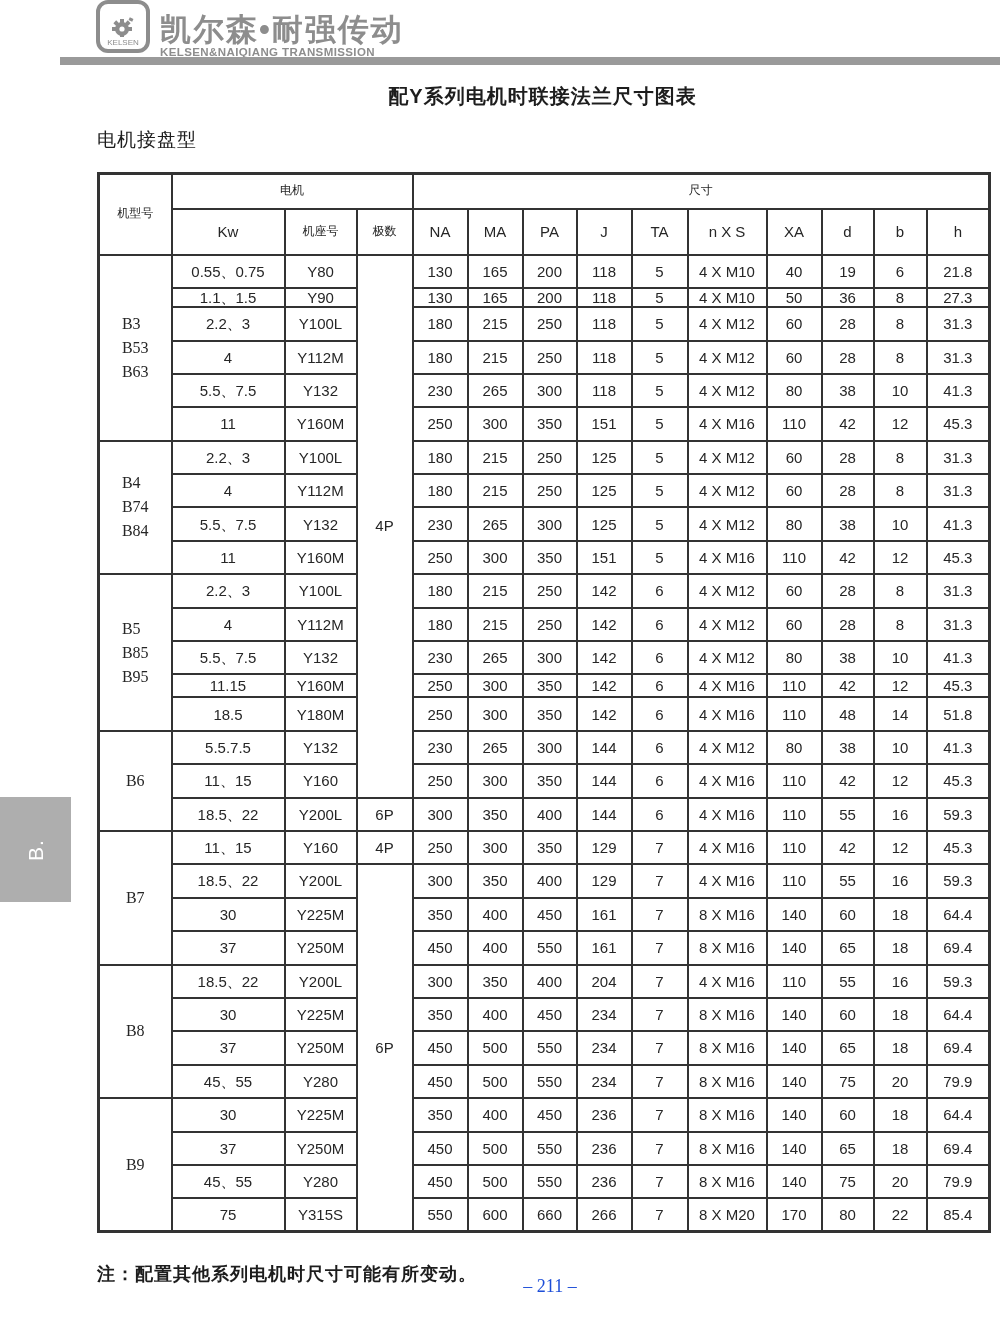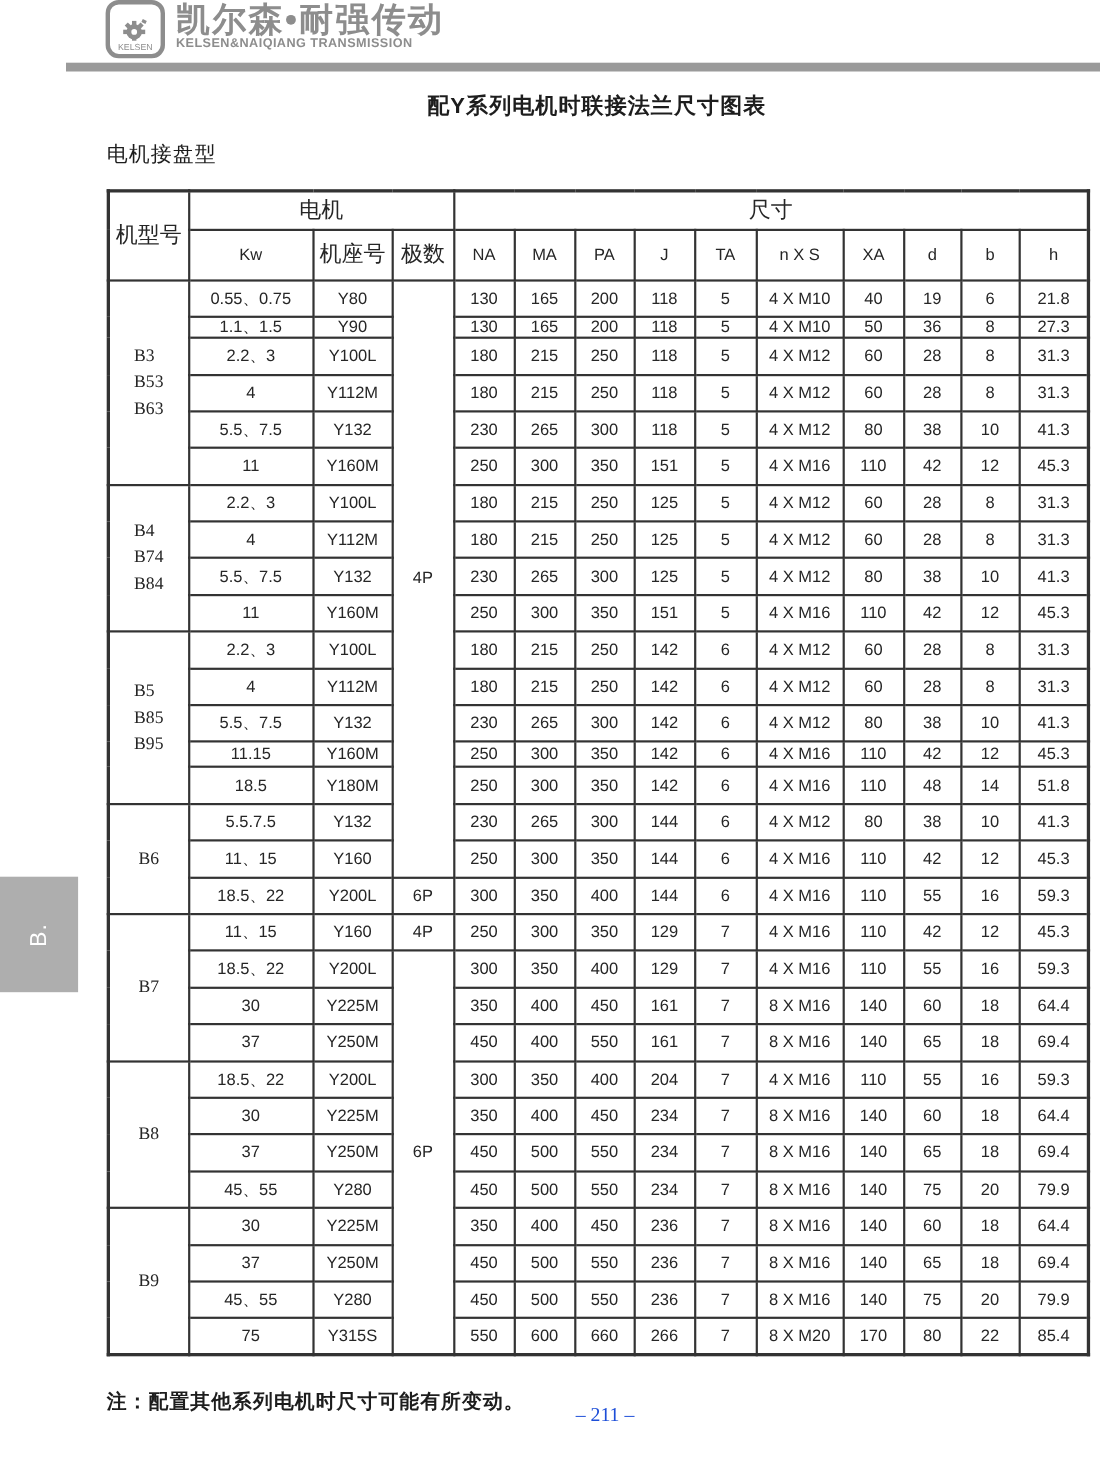--- a/index.html
+++ b/index.html
@@ -11,41 +11,41 @@
 
   
   .logo-wrap { position:absolute; left:96px; top:0; display:flex; align-items:flex-start; }
   .logo-badge {
     width:44px; height:42px; border:4px solid #8d8d8d; border-radius:12px;
     display:flex; flex-direction:column; align-items:center; justify-content:flex-end;
     padding:1px 1px 2px 1px; background:#fff;
   }
   .logo-badge svg { display:block; margin-bottom:-1px; }
   .badge-label { font-size:8px; font-weight:normal; color:#8d8d8d; letter-spacing:0; line-height:8px; }
-  .brand-block { margin-left:10px; padding-top:2px; }
+  .brand-block { margin-left:10px; padding-top:14px; }
   .brand-cn { font-size:31px; font-weight:bold; color:#8d8d8d; letter-spacing:2px; line-height:32px; }
   .brand-en { font-size:11.5px; font-weight:bold; color:#8d8d8d; letter-spacing:0.4px; line-height:13px; }
   .divider-bar { position:absolute; left:60px; top:57px; width:940px; height:8px; background:#9a9a9a; }
 
   
   .page-title { position:absolute; left:97px; top:83px; width:891px; text-align:center;
     font-size:20px; font-weight:bold; color:#1d1d1d; letter-spacing:1px; }
   .section-title { position:absolute; left:97px; top:127px; font-size:19px; font-weight:normal;
     color:#1d1d1d; letter-spacing:1px; }
 
   
   .table-wrap { position:absolute; left:97px; top:172px; }
   table.dim-table { border-collapse:collapse; table-layout:fixed; width:891px;
     border:3px solid #333333; }
   .dim-table th, .dim-table td {
     border:2px solid #333333; padding:0; text-align:center; vertical-align:middle;
     font-weight:normal; font-size:15px; color:#262626; line-height:1.15;
     overflow:hidden; white-space:nowrap;
   }
-  .dim-table th.cn { font-size:20px; }
+  .dim-table th.cn { font-size:12px; }
   .model-cell .model-lines { display:inline-block; text-align:left; line-height:24px; font-size:16px;font-family:Liberation Serif, serif; }
 
   
   .side-tab { position:absolute; left:0; top:797px; width:71px; height:105px; background:#aeaeae;
     display:flex; align-items:center; justify-content:center; }
   .side-tab-label { color:#ffffff; font-size:21px; transform:rotate(-90deg); letter-spacing:1px; }
 
   
   .footnote { position:absolute; left:97px; top:1262px; font-size:18px; font-weight:bold;
     color:#1d1d1d; letter-spacing:1px; }

